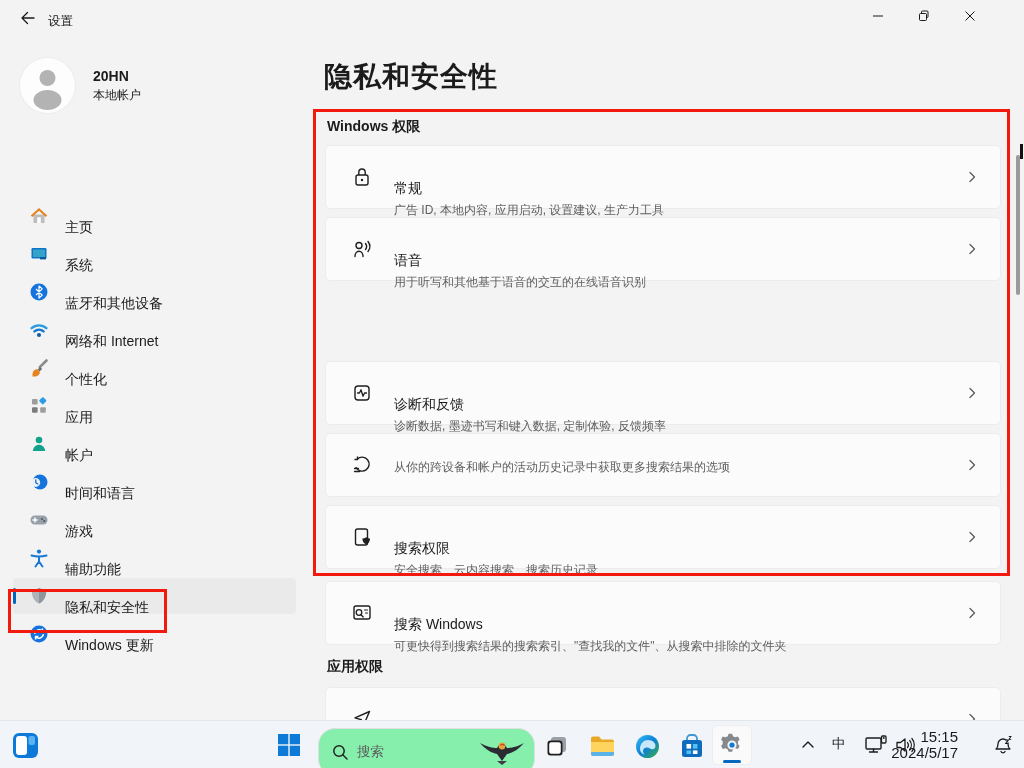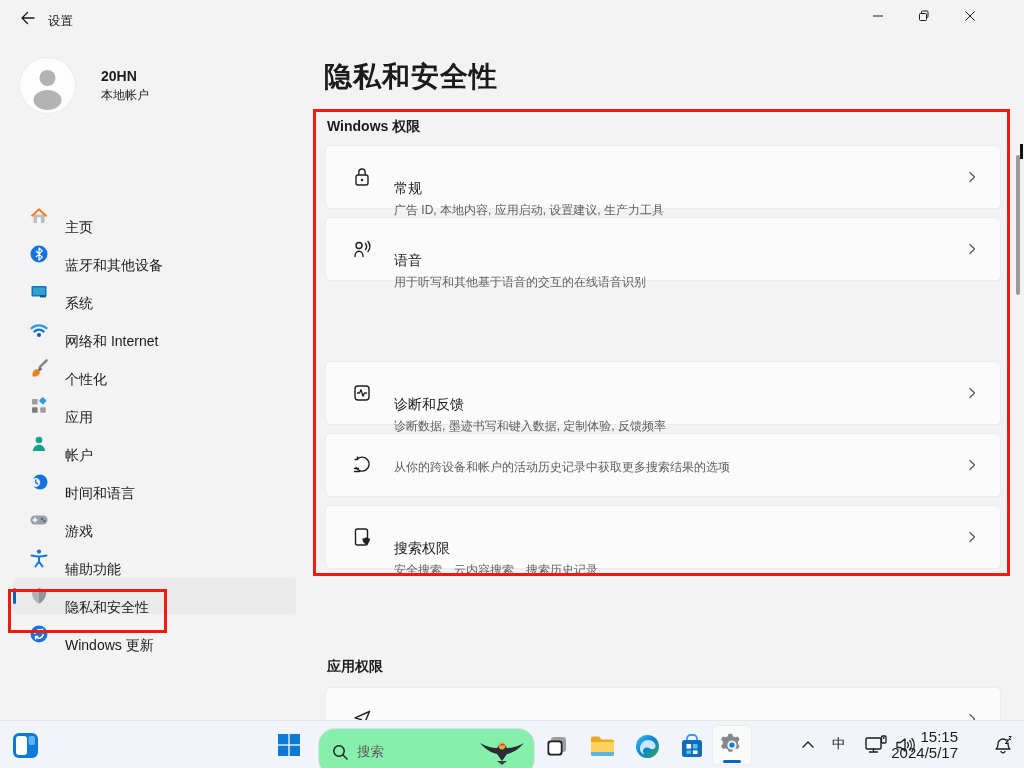--- a/index.html
+++ b/index.html
@@ -11,21 +11,21 @@
   .back-btn { position:absolute; left:10px; top:6px; width:36px; height:28px; display:flex; align-items:center; justify-content:center; border-radius:4px; }
   .tb-title { position:absolute; left:48px; top:13px; font-size:12.5px; }
   .win-controls { position:absolute; right:0; top:0; height:32px; display:flex; }
   .win-btn { width:46px; height:32px; display:flex; align-items:center; justify-content:center; }
 
   
   .sidebar { position:absolute; left:0; top:40px; width:300px; height:680px; }
   .profile { position:absolute; left:20px; top:18px; display:flex; align-items:center; }
   .avatar { width:55px; height:55px; border-radius:50%; background:#fdfdfd; box-shadow:0 0 0 1px #ececec; overflow:hidden; position:relative; }
   .avatar svg { position:absolute; left:0; top:0; }
-  .profile-text { margin-left:26px; }
+  .profile-text { margin-left:18px; }
   .profile-name { font-size:14px; font-weight:bold; }
   .profile-type { font-size:12px; margin-top:3px; }
   .search-box { position:absolute; left:20px; top:110px; width:272px; height:32px; background:#ffffff; border:1px solid #e5e5e5; border-bottom:1px solid #868686; border-radius:4px; display:flex; align-items:center; }
   .search-box input { border:0; outline:0; flex:1; padding:0 10px; font-size:13px; background:transparent; font-family:inherit; color:#1b1b1b; }
   .search-box input::placeholder { color:#616161; opacity:1; }
   .search-box .mag { margin-right:10px; display:flex; }
 
   .nav { position:absolute; left:0; top:156px; width:300px; }
   .nav-item { position:relative; height:36px; margin:2px 4px 2px 13px; width:283px; border-radius:4px; display:flex; align-items:center; padding-left:16px; }
   .nav-item.selected { background:#eaeaea; }
@@ -120,35 +120,35 @@
             <path d="M4.5 8.5h11V17h-11z" fill="#bdbdbd"></path>
             <rect x="8.2" y="11.3" width="3.6" height="5.7" fill="#ffffff"></rect>
             <path d="M1.8 9.4L10 2l8.2 7.4-1.5 1.5L10 4.7l-6.7 6.2z" fill="#e8821e"></path>
           </svg>
         </span>
       <span class="nav-label">主页</span>
     </div>
     <div class="nav-item">
       <span class="nav-icon">
           <svg width="20" height="20" viewBox="0 0 20 20">
-            <circle cx="10" cy="10" r="8.5" fill="#1573de"></circle>
-            <path d="M7 7l6.2 6.1L10 16V4l3.2 2.9L7 13" stroke="#fff" stroke-width="1.2" fill="none" stroke-linejoin="round"></path>
-          </svg>
-        </span>
-      <span class="nav-label">蓝牙和其他设备</span>
-    </div>
-    <div class="nav-item">
-      <span class="nav-icon">
-          <svg width="20" height="20" viewBox="0 0 20 20">
             <rect x="2.5" y="4" width="15" height="10.5" rx="1.2" fill="#0f74c8"></rect>
             <rect x="4" y="5.5" width="12" height="7.5" rx=".6" fill="#34a3c9"></rect>
             <rect x="11" y="13" width="6" height="2.4" fill="#0a5a9e"></rect>
           </svg>
         </span>
       <span class="nav-label">系统</span>
+    </div>
+    <div class="nav-item">
+      <span class="nav-icon">
+          <svg width="20" height="20" viewBox="0 0 20 20">
+            <circle cx="10" cy="10" r="8.5" fill="#1573de"></circle>
+            <path d="M7 7l6.2 6.1L10 16V4l3.2 2.9L7 13" stroke="#fff" stroke-width="1.2" fill="none" stroke-linejoin="round"></path>
+          </svg>
+        </span>
+      <span class="nav-label">蓝牙和其他设备</span>
     </div>
     <div class="nav-item">
       <span class="nav-icon">
           <svg width="20" height="20" viewBox="0 0 20 20">
             <path d="M2.6 8.2a11 11 0 0 1 14.8 0" stroke="#2a9be0" stroke-width="2.4" fill="none" stroke-linecap="round"></path>
             <path d="M5.4 11.4a7 7 0 0 1 9.2 0" stroke="#1478cf" stroke-width="2.4" fill="none" stroke-linecap="round"></path>
             <circle cx="10" cy="15" r="2" fill="#0b5cab"></circle>
           </svg>
         </span>
       <span class="nav-label">网络和 Internet</span>
@@ -327,20 +327,39 @@
         <div class="row-title">搜索权限</div>
         <div class="row-sub">安全搜索、云内容搜索、搜索历史记录</div>
       </span>
     <span class="chev">
         <svg width="12" height="12" viewBox="0 0 12 12">
           <path d="M4 1.5L8.5 6 4 10.5" stroke="#5c5c5c" stroke-width="1.3" fill="none" stroke-linecap="round" stroke-linejoin="round"></path>
         </svg>
       </span>
   </div>
 
+  <div class="card" style="top:541px">
+    <span class="row-icon">
+        <svg width="24" height="24" viewBox="0 0 24 24">
+          <rect x="4" y="5" width="16" height="13" rx="2" stroke="#1f1f1f" stroke-width="1.4" fill="none"></rect>
+          <circle cx="9" cy="11.5" r="2.8" stroke="#1f1f1f" stroke-width="1.3" fill="none"></circle>
+          <path d="M11 13.8l2.2 2.2" stroke="#1f1f1f" stroke-width="1.3" stroke-linecap="round"></path>
+          <path d="M14.5 9h3M15.5 12h2" stroke="#1f1f1f" stroke-width="1.2" stroke-linecap="round"></path>
+        </svg>
+      </span>
+    <span class="row-text">
+        <div class="row-title">搜索 Windows</div>
+        <div class="row-sub">可更快得到搜索结果的搜索索引、"查找我的文件"、从搜索中排除的文件夹</div>
+      </span>
+    <span class="chev">
+        <svg width="12" height="12" viewBox="0 0 12 12">
+          <path d="M4 1.5L8.5 6 4 10.5" stroke="#5c5c5c" stroke-width="1.3" fill="none" stroke-linecap="round" stroke-linejoin="round"></path>
+        </svg>
+      </span>
+  </div>
 
   <div class="section-label sec-appperm">应用权限</div>
 
   <div class="card" style="top:647px">
     <span class="row-icon">
         <svg width="24" height="24" viewBox="0 0 24 24">
           <path d="M19.5 4.5L5 10.8l6.3 1.9 2 6.3z" stroke="#1f1f1f" stroke-width="1.4" fill="none" stroke-linejoin="round"></path>
         </svg>
       </span>
     <span class="row-text">

